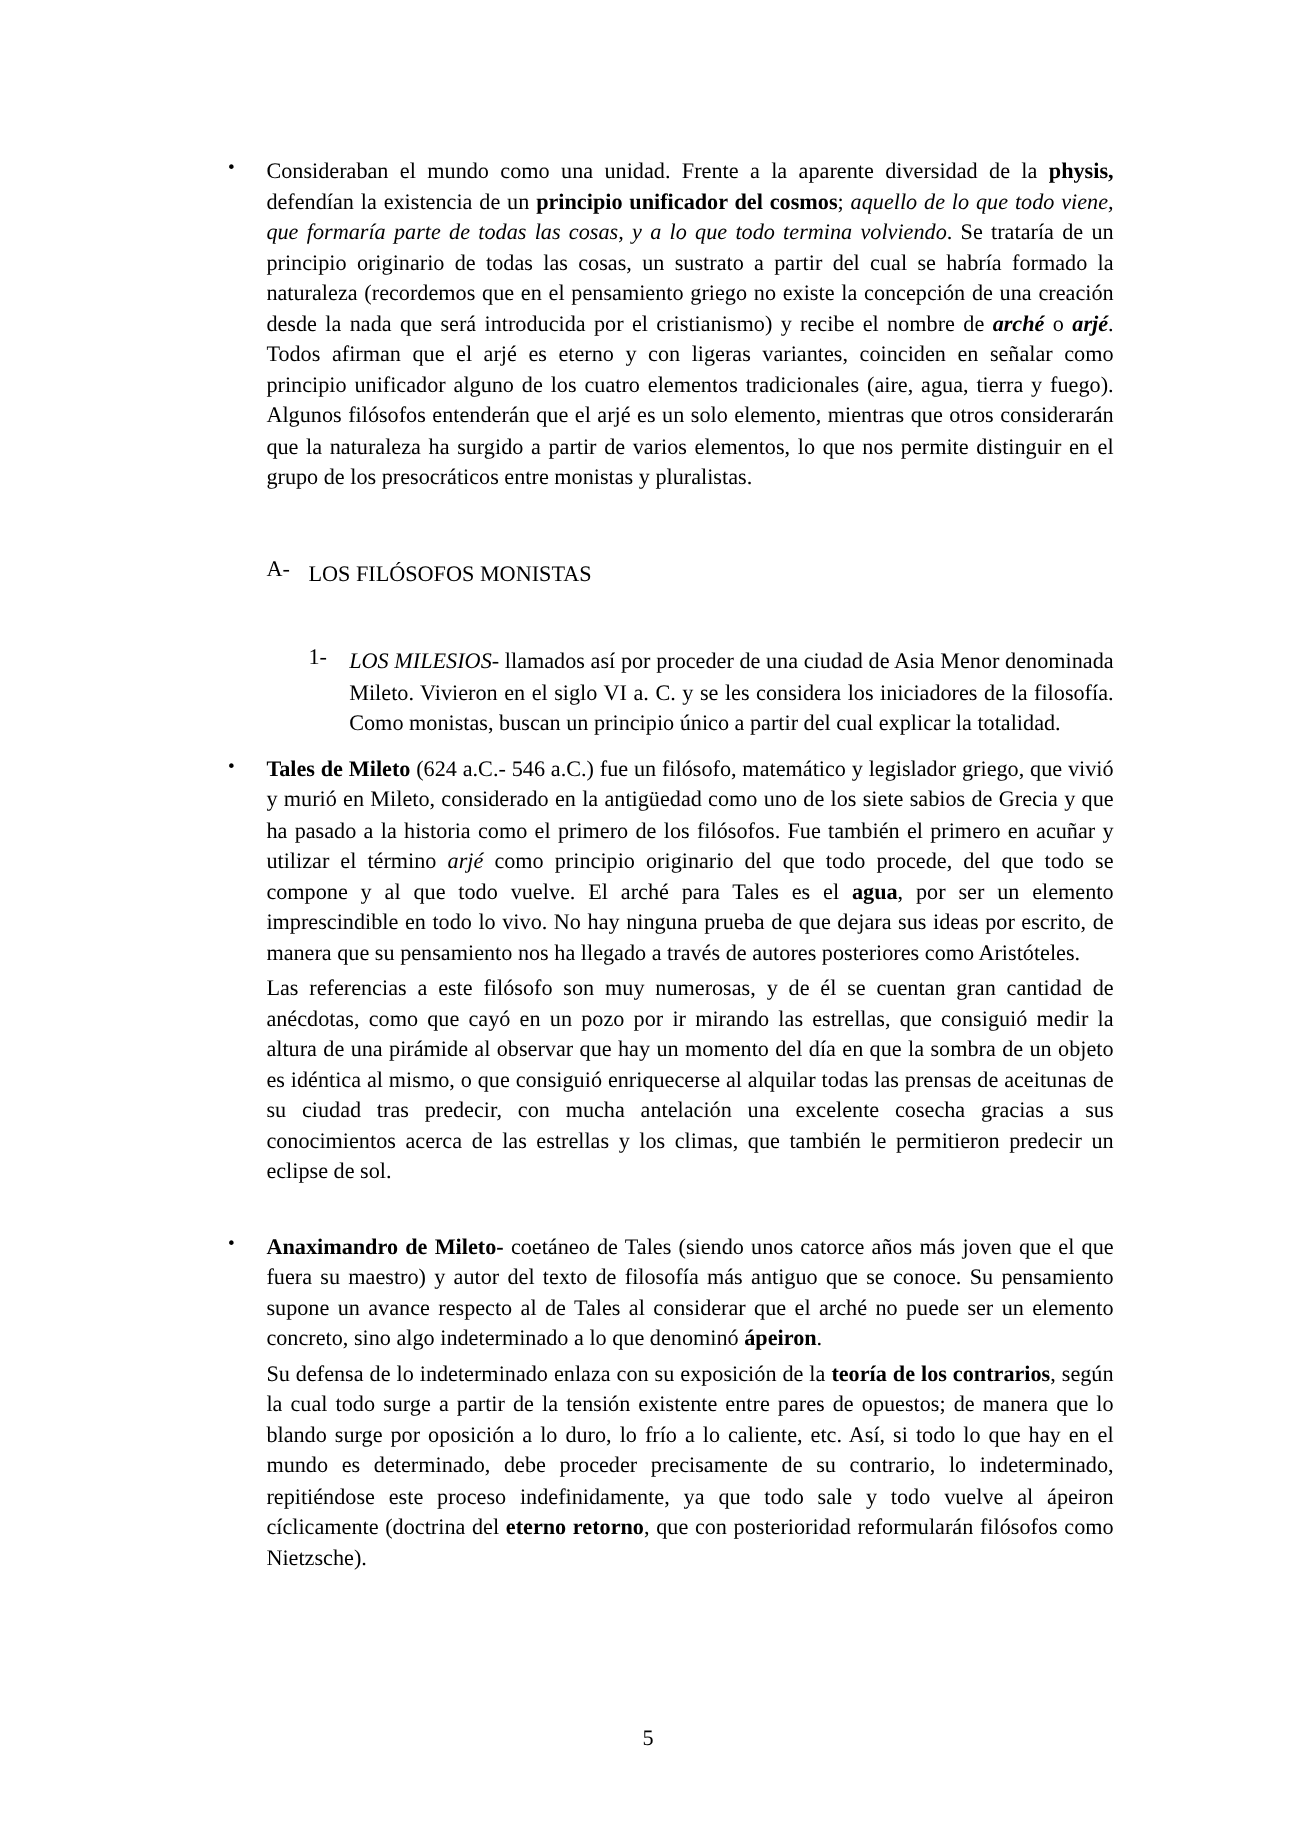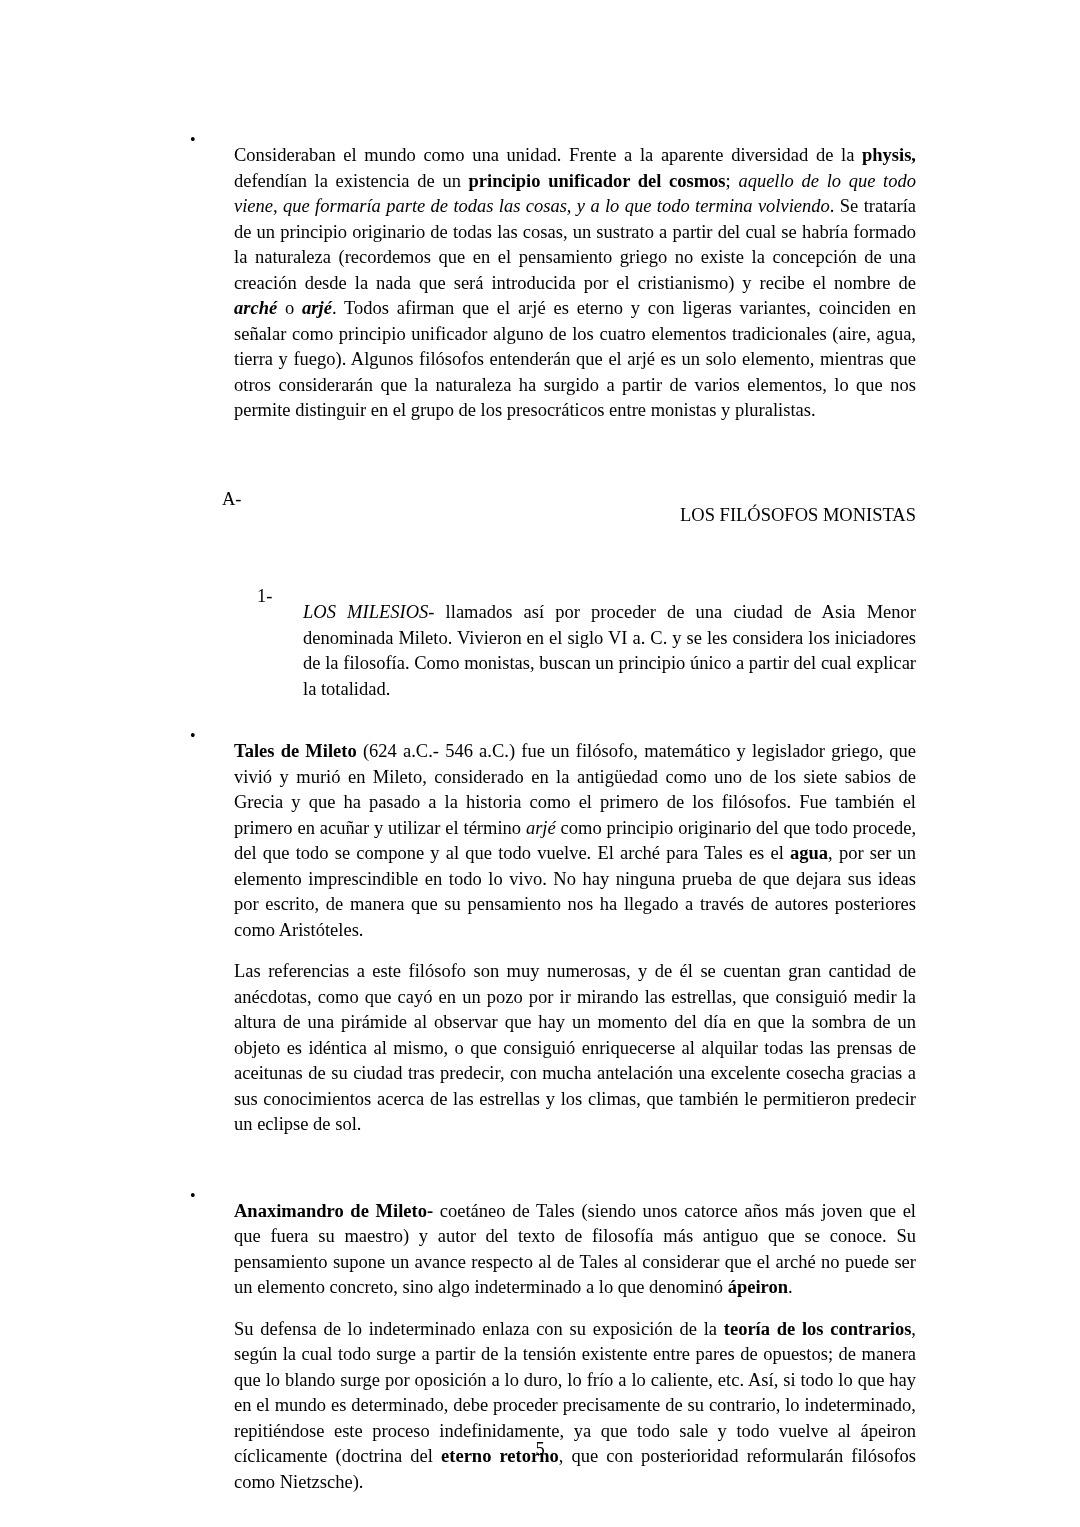--- a/index.html
+++ b/index.html
@@ -29,36 +29,36 @@
     align-items: flex-start;
   }
   .block .marker {
     flex: 0 0 auto;
   }
   .block .body {
     flex: 1 1 auto;
     min-width: 0;
   }
   .block p {
-    margin: 16px;
+    margin: 4px;
     text-align: justify;
   }
   .block.bullet .marker {
     width: 28px;
     font-size: 16px;
     line-height: 25.5px;
   }
   .block.heading {
     margin: 47px 0 40px 32px;
   }
   .block.heading .marker {
     width: 31px;
   }
   .block.heading p {
-    text-align: right;
+    text-align: left;
   }
   .block.numbered {
     margin-left: 67px;
   }
   .block.numbered .marker {
     width: 30px;
   }
   .numbered + .bullet {
     margin-top: 5px;
   }

